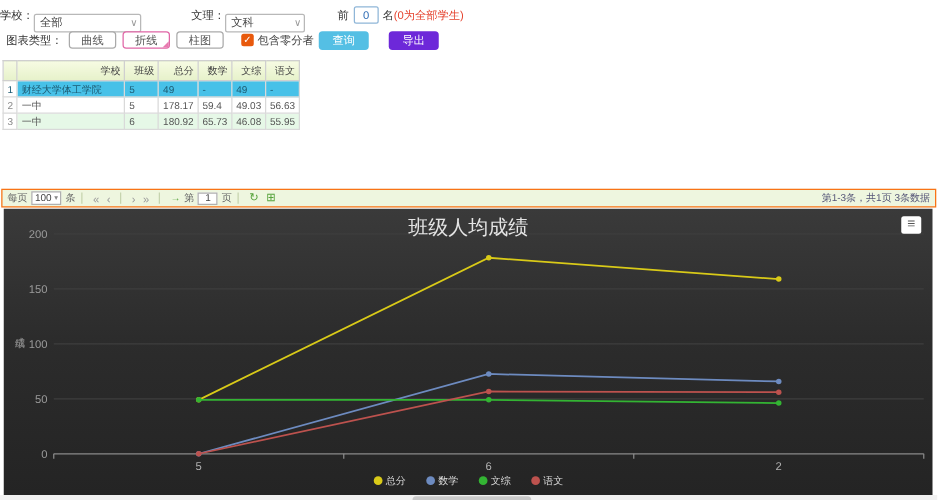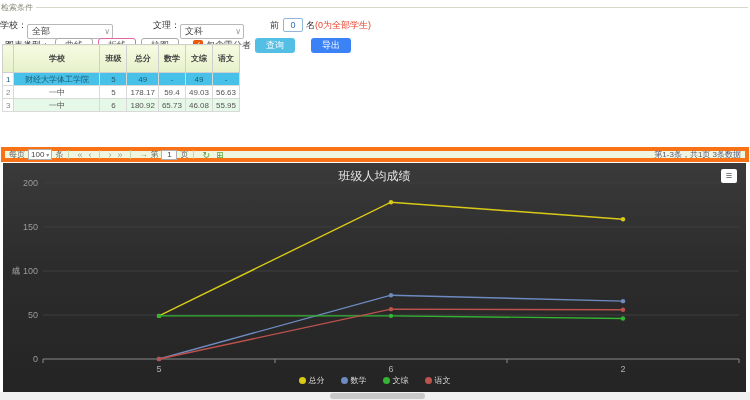--- a/index.html
+++ b/index.html
@@ -26,55 +26,55 @@
                color:#555; background:#fff; border:1px solid #aaa; border-radius:3px; cursor:pointer; }
   .ctype-btn.selected { border:1px solid #e066a6; }
   .ctype-btn.selected::after { content:""; position:absolute; right:0; bottom:0;
                border-left:5px solid transparent; border-bottom:5px solid #e87bb0; }
   .chk { width:10px; height:10px; background:#e8590c; border-radius:2px; margin-left:14px;
          display:flex; align-items:center; justify-content:center;
          color:#fff; font-size:8px; line-height:10px; }
   .action-btn { height:15px; padding:0 11px; border:none; border-radius:3px; color:#fff;
                 font-size:9px; cursor:pointer; }
   .btn-query  { background:#54bfe4; margin-left:4px; }
-  .btn-export { background:#3b82f6; margin-left:16px; }
+  .btn-export { background:#6d28d9; margin-left:16px; }
 
   
   .grid { position:absolute; top:44px; left:2px; }
   table { border-collapse:collapse; font-size:8px; }
   th,td { border:1px solid #d9d9d9; height:13px; padding:0 3px; white-space:nowrap; }
-  thead th { background:linear-gradient(#f6fbe2,#e6f1ca); color:#444; font-weight:bold;
-             text-align:center; height:28px; border-color:#cfcfcf; }
-  tbody td { text-align:center; color:#555; background:#fff; }
+  thead th { background:linear-gradient(#f6fbe2,#e6f1ca); color:#444; font-weight:normal;
+             text-align:right; height:16px; border-color:#cfcfcf; }
+  tbody td { text-align:left; color:#555; background:#fff; }
   td.rownum { width:10px; text-align:center; color:#888; background:#fdfdfd; }
   tr.selected td { background:#47c1e8; color:#1d5a72; }
   tr.alt td { background:#e6f8e7; }
   tr.selected td.rownum, tr.alt td.rownum { background:inherit; }
   .col-school { width:86px; } .col-s { width:27px; }
 
   
   .pager { position:absolute; top:147px; left:1px; right:1px; height:15px;
-           background:#eef6df; border:4px solid #f97316; display:flex; align-items:center;
+           background:#eef6df; border:1px solid #f97316; display:flex; align-items:center;
            font-size:8px; color:#666; padding:0 4px; }
   .pager .mini-sel { display:inline-flex; align-items:center; height:11px; border:1px solid #b0b0b0;
            background:#fff; padding:0 2px; margin:0 3px; color:#444; }
   .pager .mini-sel .arr { font-size:6px; color:#888; margin-left:2px; }
   .pager .sep { width:1px; height:9px; background:#c6d4ae; margin:0 5px; }
   .pager .nav { color:#9a9a9a; font-size:9px; margin:0 3px; cursor:pointer; }
   .pager .go  { color:#57a33c; font-weight:bold; margin:0 3px; cursor:pointer; }
   .pager .page-input { width:16px; height:10px; border:1px solid #b0b0b0; font-size:8px;
            text-align:center; margin:0 3px; color:#444; }
   .pager .icon-green { color:#57a33c; font-size:9px; margin:0 3px; cursor:pointer; }
   .pager .summary { margin-left:auto; color:#557; }
 
   
   .chart { position:absolute; top:163px; left:3px; right:4px; height:229px;
            background:linear-gradient(180deg,#3a3a3a 0%,#2c2c2c 45%,#242424 100%); }
   .chart-title { position:absolute; top:5px; left:0; right:0; text-align:center;
-           color:#e4e4e4; font-size:12px; }
+           color:#e4e4e4; font-size:16px; }
   .export-btn { position:absolute; top:6px; right:9px; width:16px; height:14px; background:#fff;
            border-radius:2px; color:#555; font-size:11px; line-height:12px; text-align:center; cursor:pointer; }
   .y-title { position:absolute; left:6px; top:96px; writing-mode:vertical-rl;
            color:#8c8c8c; font-size:8px; letter-spacing:1px; }
   .legend { position:absolute; bottom:6px; left:0; right:0; display:flex;
            justify-content:center; gap:16px; align-items:center; }
   .legend .item { display:flex; align-items:center; gap:3px; cursor:pointer; }
   .legend .dot { width:7px; height:7px; border-radius:50%; }
   .legend .name { color:#ddd; font-size:8px; }
 
@@ -82,24 +82,20 @@
   .hscroll { position:absolute; left:0; right:0; bottom:0; height:8px; background:#f1f1f1; }
   .hscroll .thumb { position:absolute; left:330px; top:1px; width:95px; height:6px;
            background:#c9c9c9; border-radius:3px; }
 </style>
 </head>
 <body>
 
 <div class="page">
 
   <div class="search-panel">
-    <div class="panel-legend">
-      <span class="txt">检索条件</span>
-      <span class="line"></span>
-    </div>
 
     <div class="form-row row1">
       <span class="lbl" style="">学校：</span>
       <div class="sel" style="width:86px">
         <span>全部</span>
         <span class="arr">∨</span>
       </div>
       <span class="lbl" style="margin-left:40px">文理：</span>
       <div class="sel" style="width:64px">
         <span>文科</span>

